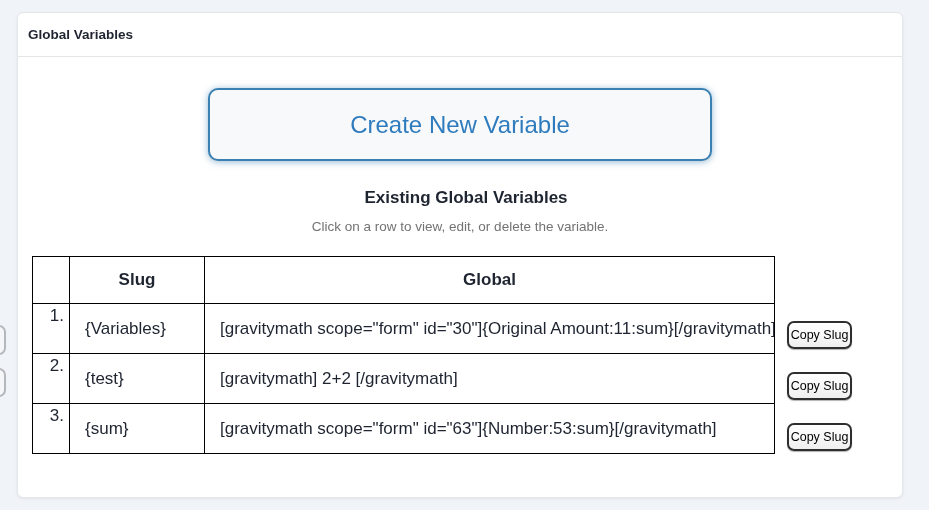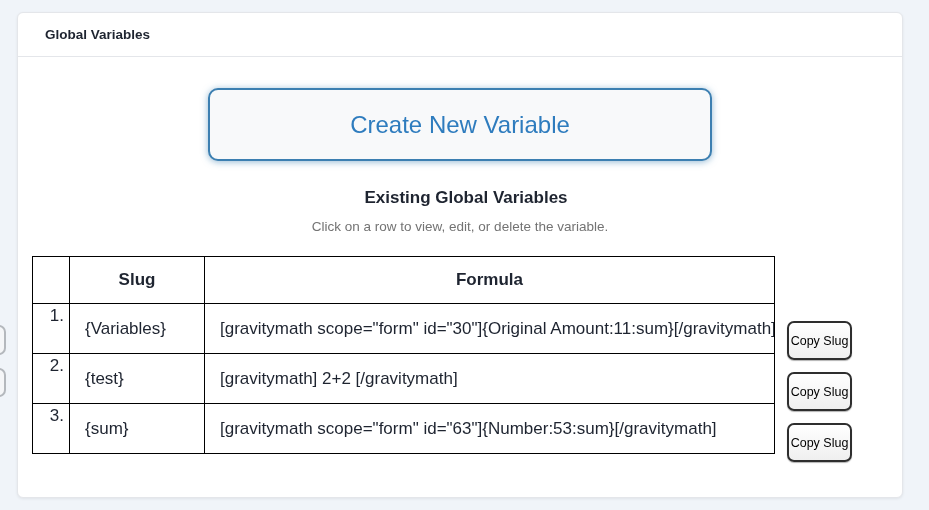--- a/index.html
+++ b/index.html
@@ -24,21 +24,21 @@
     border: 1px solid #e4e6ea;
     border-radius: 6px;
     box-shadow: 0 1px 3px rgba(0,0,0,.07);
   }
 
   .card-header {
     height: 44px;
     border-bottom: 1px solid #e4e6ea;
     display: flex;
     align-items: center;
-    padding: 0 27px;
+    padding: 0 10px;
   }
   .panel-title {
     font-weight: bold;
     font-size: 13.5px;
     color: #1e2430;
   }
 
   .card-body { position: relative; }
 
   .create-btn {
@@ -89,21 +89,21 @@
   table.vars tbody tr { height: 50px; background: #ffffff; cursor: pointer; }
   table.vars th { font-weight: bold; text-align: center; }
   td.c-num { vertical-align: top; text-align: right; padding: 2px 5px 0 0; }
   td.c-slug { vertical-align: middle; padding-left: 15px; }
   td.c-formula { vertical-align: middle; padding-left: 15px; }
 
   .copy-btn {
     position: absolute;
     left: 769px;
     width: 65px;
-    height: 39px;
+    height: 28px;
     background: linear-gradient(#ffffff, #efefef);
     border: 2px solid #2e2e2e;
     border-radius: 7px;
     font-size: 12.5px;
     font-family: inherit;
     color: #000000;
     padding: 0;
     line-height: 18px;
     box-shadow: 0 1px 1px rgba(0,0,0,.3);
     cursor: pointer;
@@ -144,21 +144,21 @@
       <table class="vars">
         <colgroup>
           <col style="width:37px">
           <col style="width:135px">
           <col style="width:570px">
         </colgroup>
         <thead>
           <tr>
             <th></th>
             <th>Slug</th>
-            <th>Formula</th>
+            <th>Global</th>
           </tr>
         </thead>
         <tbody>
           <tr>
             <td class="c-num">1.</td>
             <td class="c-slug">{Variables}</td>
             <td class="c-formula">[gravitymath scope="form" id="30"]{Original Amount:11:sum}[/gravitymath]</td>
           </tr>
           <tr>
             <td class="c-num">2.</td>

